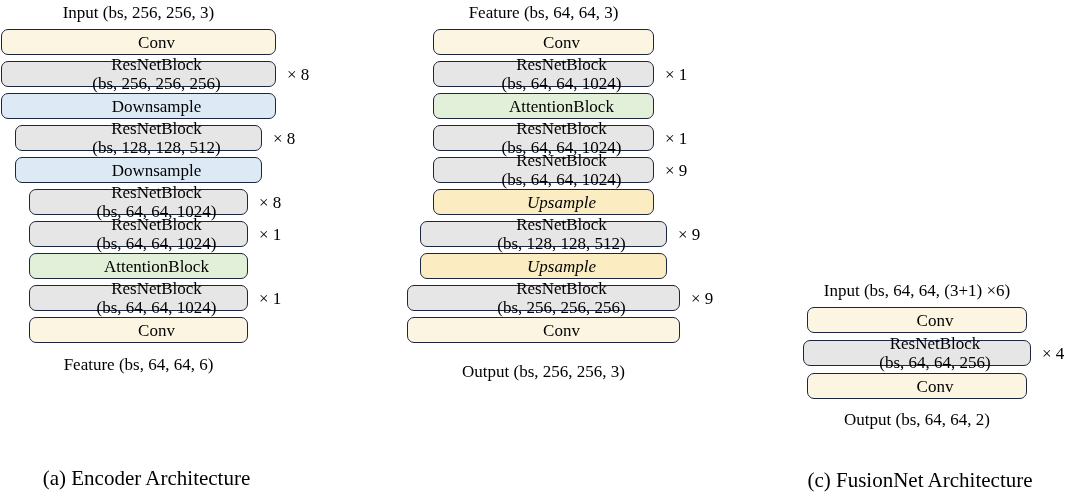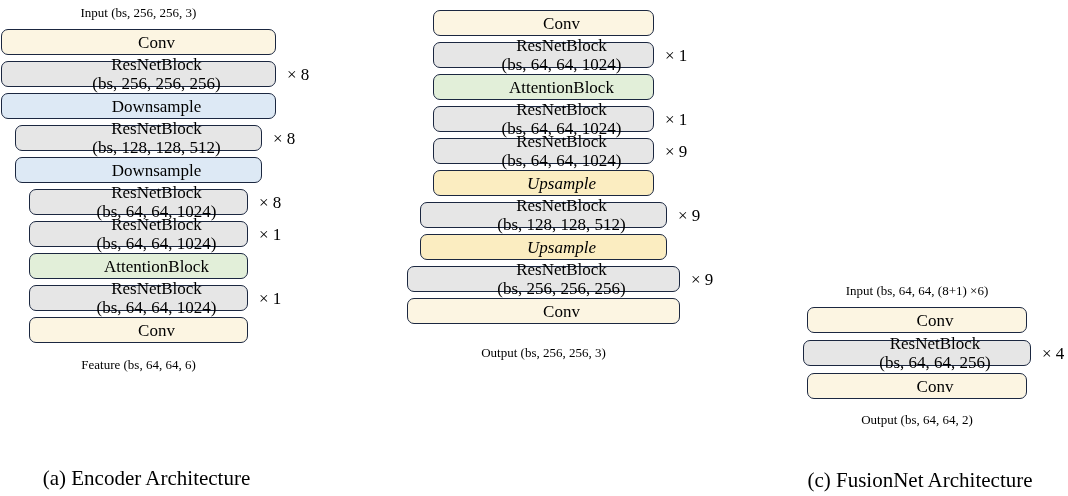--- a/index.html
+++ b/index.html
@@ -2,21 +2,21 @@
 <html style="--color-conv: #FCF5E2; --color-resnet: #E6E6E6; --color-downsample: #DDE9F5; --color-attention: #E2EFD9; --color-upsample: #FBEDC1; --color-border: #1B2740; --color-text: #000000;"><head>
 <meta charset="utf-8">
 <style>
   html,body{margin:0;padding:0;background:#fff;}
   .page{position:relative;width:1068px;height:496px;background:#fff;overflow:hidden;
         font-family:"Liberation Serif","DejaVu Serif",serif;color:var(--color-text,#000);}
   .col{position:absolute;display:flex;flex-direction:column;align-items:center;}
   .col-a{left:1px;top:3px;width:275px;}
   .col-b{left:407px;top:3px;width:273px;}
   .col-c{left:803px;top:281px;width:228px;}
-  .io-label{font-size:13px;line-height:19px;white-space:nowrap;text-align:center;}
+  .io-label{font-size:17px;line-height:19px;white-space:nowrap;text-align:center;}
   .stack{display:flex;flex-direction:column;align-items:center;row-gap:6px;margin-top:7px;}
   .col-c .stack{row-gap:7px;}
   .block{position:relative;box-sizing:border-box;border:1.4px solid var(--color-border,#1B2740);
          border-radius:7px;display:flex;flex-direction:column;align-items:center;justify-content:center;
          font-size:17px;line-height:19px;text-align:center;white-space:nowrap;padding-left:36px;}
   .single{height:26px;}
   .double{height:26px;}
   .fill-conv{background:var(--color-conv,#FCF5E2);}
   .fill-resnet{background:var(--color-resnet,#E6E6E6);}
   .fill-down{background:var(--color-downsample,#DDE9F5);}
@@ -82,20 +82,21 @@
       </div>
       <div class="block single fill-conv wa3">
         <span>Conv</span>
       </div>
     </div>
     <div class="io-label out-a">Feature (bs, 64, 64, 6)</div>
   </section>
   <div class="caption cap-a">(a) Encoder Architecture</div>
 
   <section class="col col-b">
+    <div class="io-label">Feature (bs, 64, 64, 3)</div>
     <div class="stack">
       <div class="block single fill-conv wb1">
         <span>Conv</span>
       </div>
       <div class="block double fill-resnet wb1">
         <span>ResNetBlock</span>
         <span>(bs, 64, 64, 1024)</span>
         <span class="mult">× 1</span>
       </div>
       <div class="block single fill-attn wb1">
@@ -128,21 +129,21 @@
         <span class="mult">× 9</span>
       </div>
       <div class="block single fill-conv wb3">
         <span>Conv</span>
       </div>
     </div>
     <div class="io-label out-b">Output (bs, 256, 256, 3)</div>
   </section>
 
   <section class="col col-c">
-    <div class="io-label">Input (bs, 64, 64, (8+1) ×6)</div>
+    <div class="io-label">Input (bs, 64, 64, (3+1) ×6)</div>
     <div class="stack">
       <div class="block single fill-conv wc1">
         <span>Conv</span>
       </div>
       <div class="block double fill-resnet wc2">
         <span>ResNetBlock</span>
         <span>(bs, 64, 64, 256)</span>
         <span class="mult">× 4</span>
       </div>
       <div class="block single fill-conv wc1">

